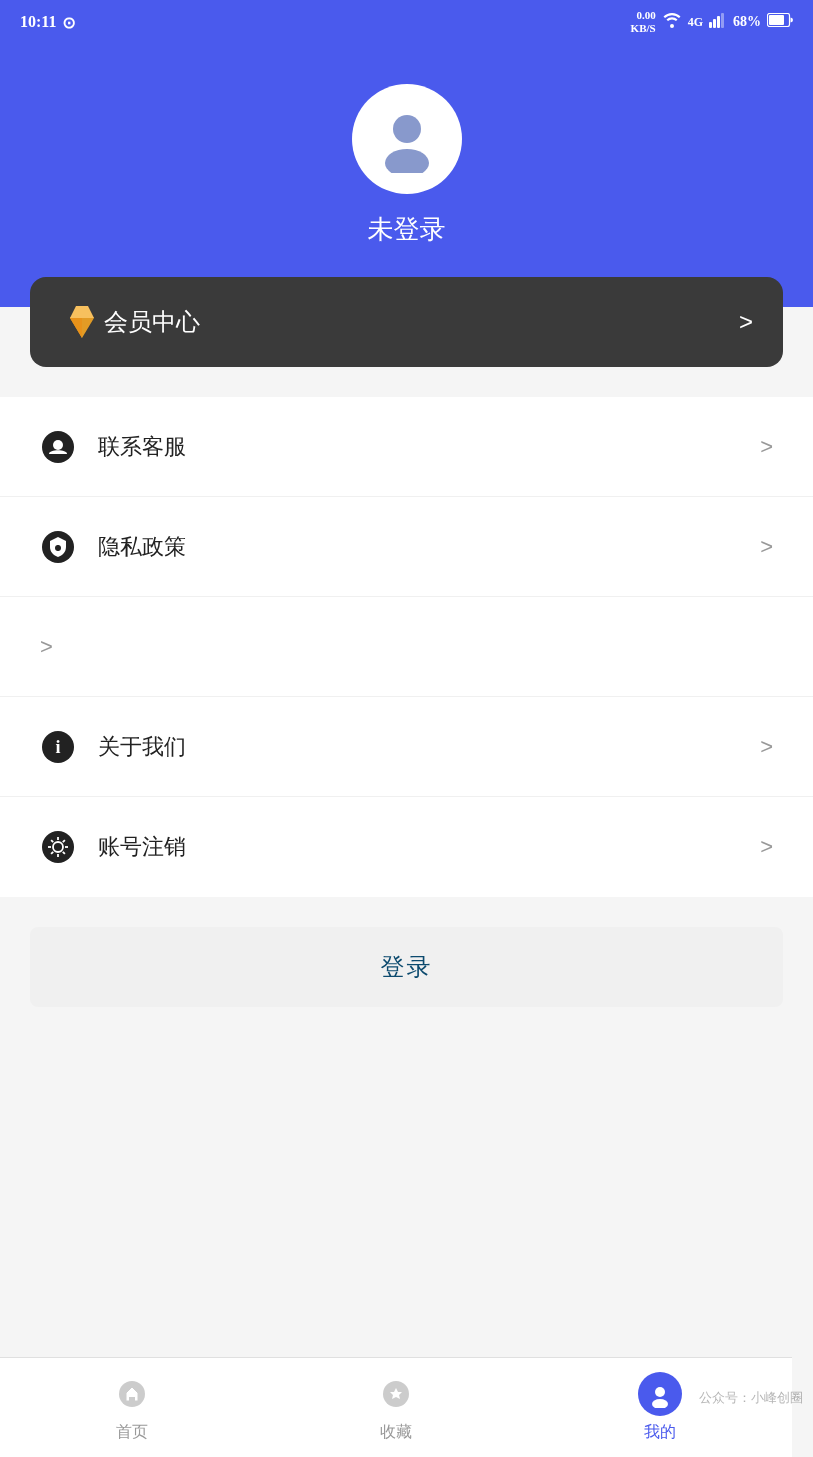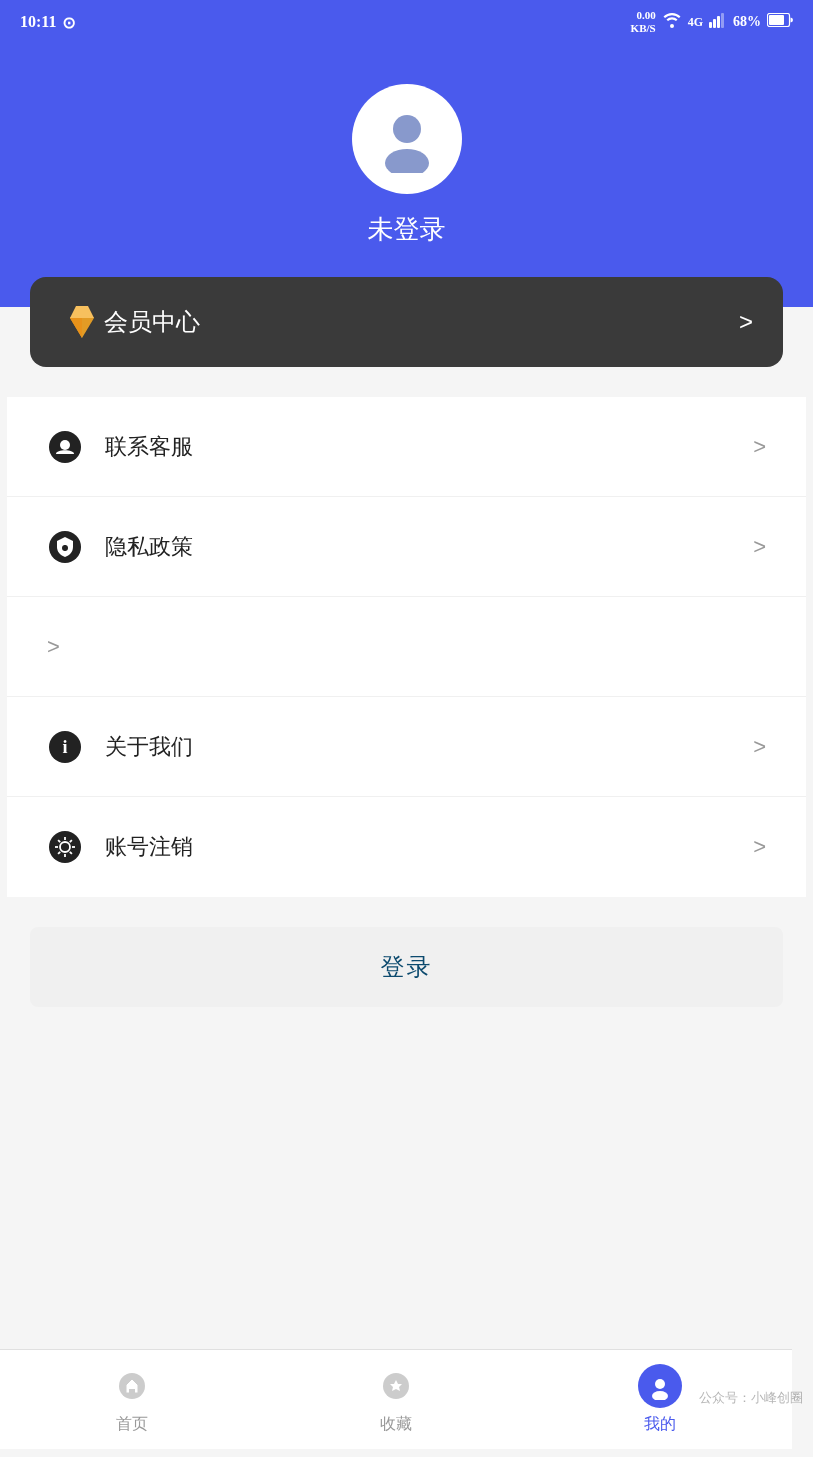--- a/index.html
+++ b/index.html
@@ -85,21 +85,21 @@
     }
     .chevron-right {
       color: #fff;
       font-size: 24px;
       font-weight: 300;
     }
 
     
     .menu-list {
       background: #fff;
-      margin: 30px 7px 0;
+      margin: 30px 0 0;
     }
     .menu-item {
       display: flex;
       align-items: center;
       justify-content: space-between;
       padding: 0 40px;
       height: 100px;
       border-bottom: 1px solid #f0f0f0;
       cursor: pointer;
     }
@@ -138,21 +138,21 @@
       border-radius: 8px;
       font-size: 24px;
       color: #0c4a6e;
       cursor: pointer;
       letter-spacing: 2px;
     }
 
     
     .tab-bar {
       position: fixed;
-      bottom: 8px;
+      bottom: 0;
       left: 0;
       width: 792px;
       height: 100px;
       background: #fff;
       border-top: 1px solid #e0e0e0;
       display: flex;
       align-items: center;
       justify-content: center;
     }
     .tab-item {

